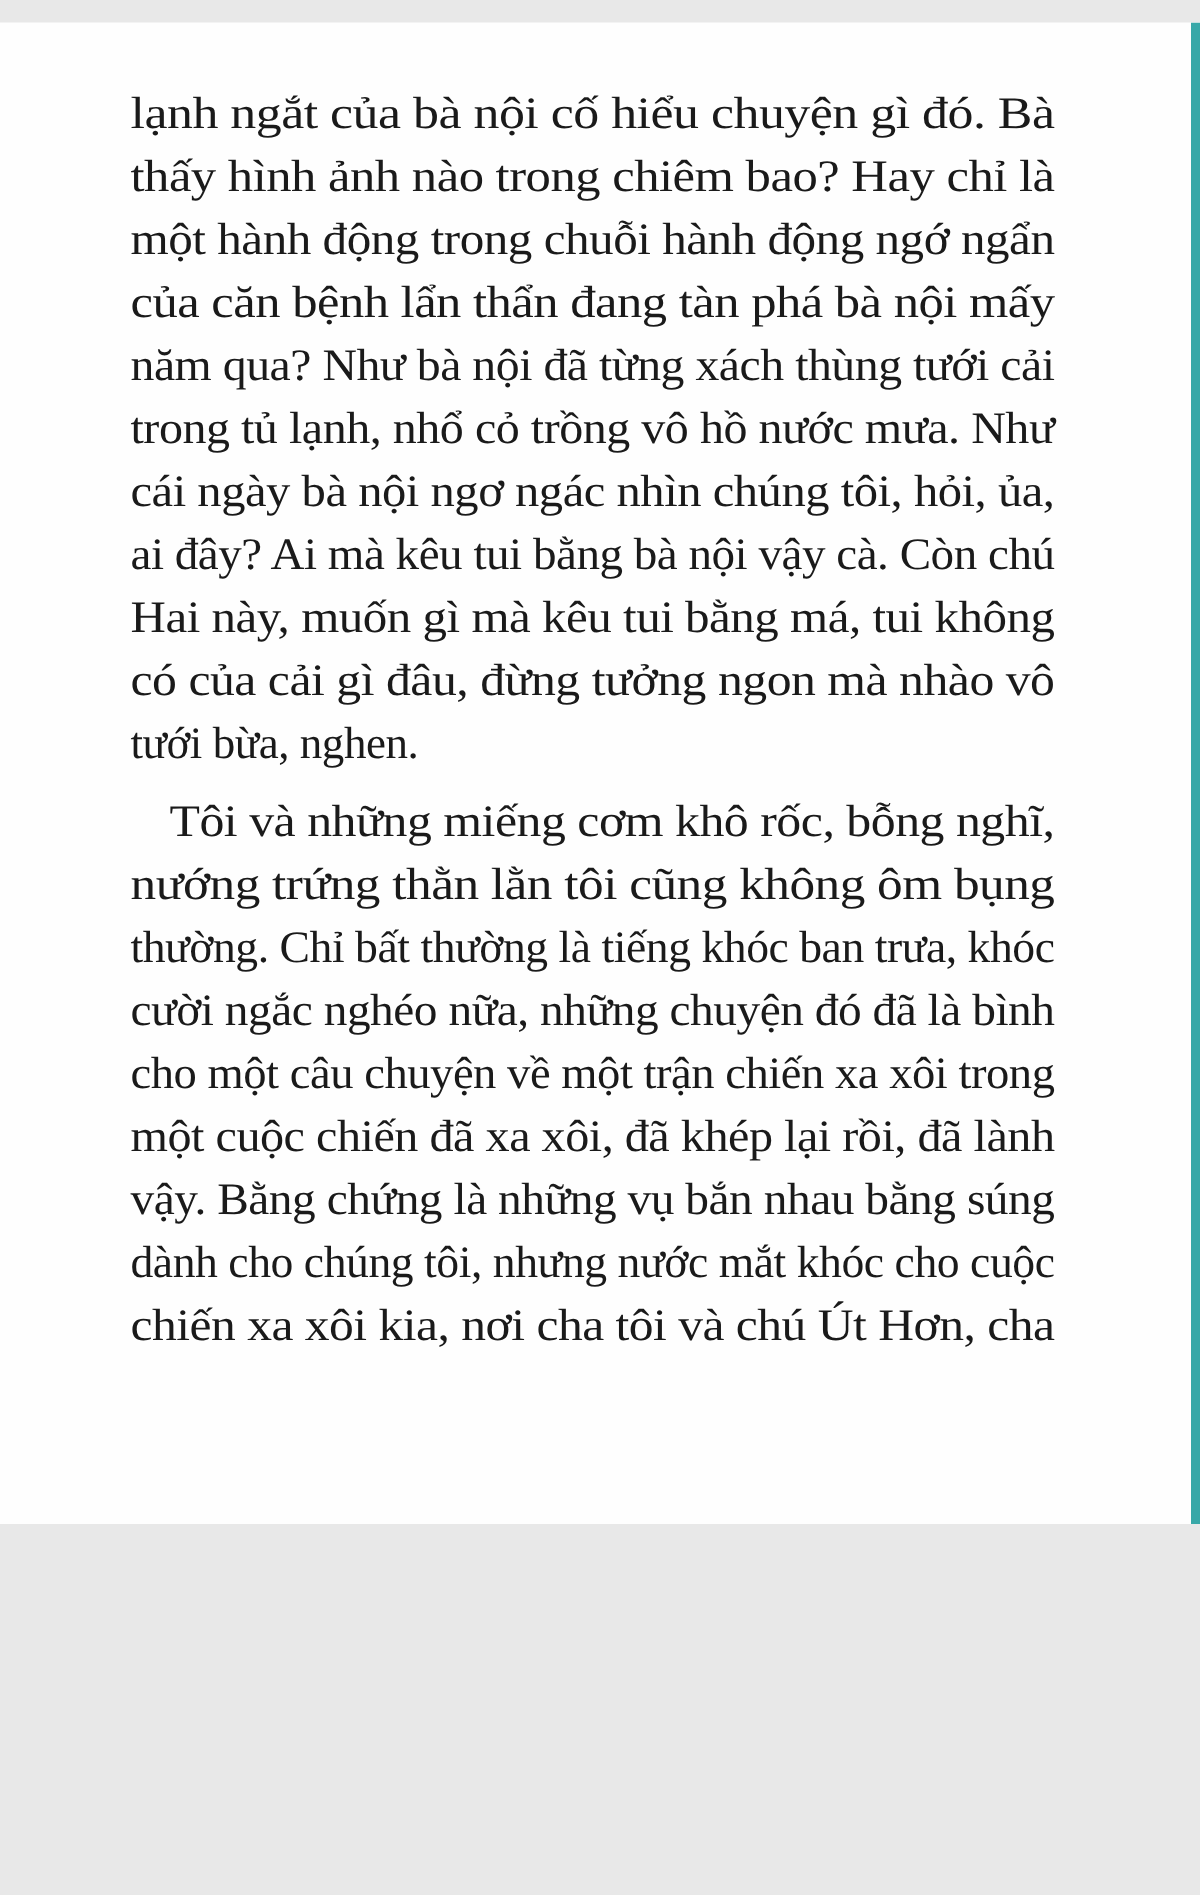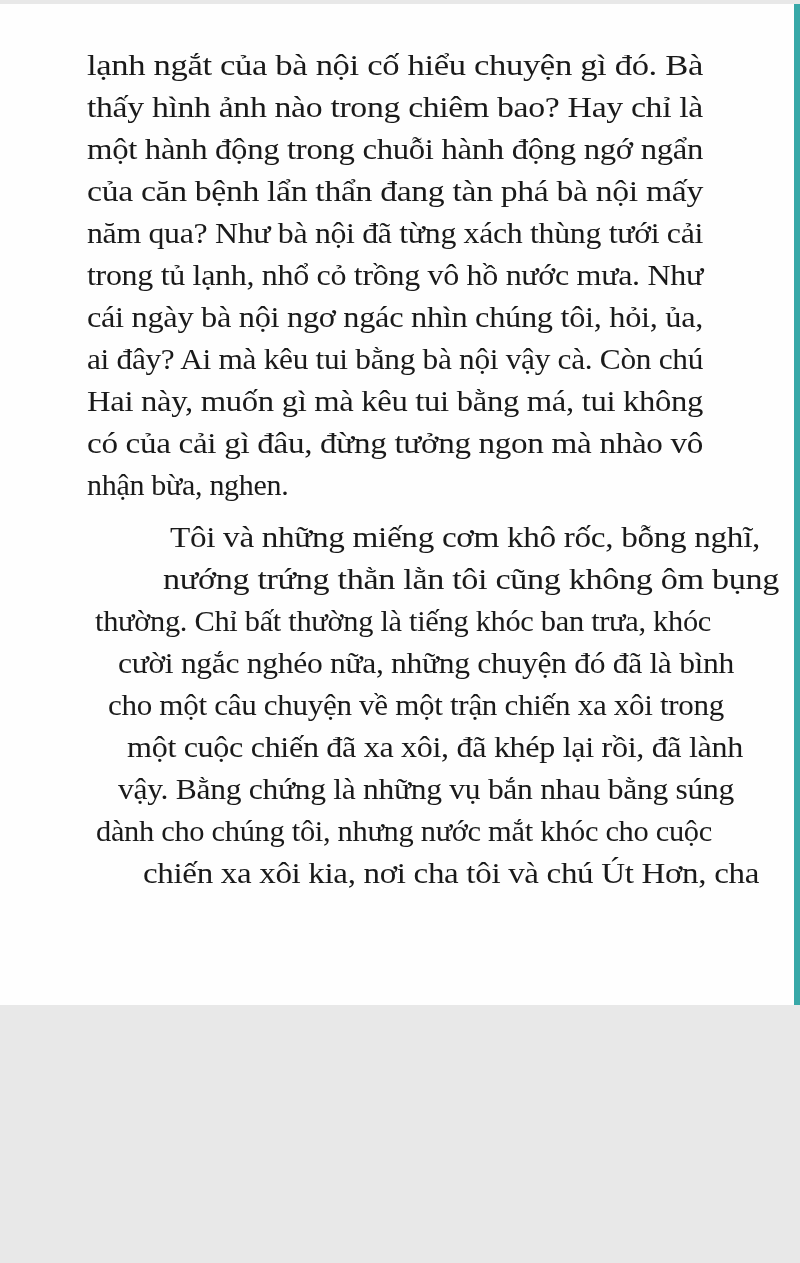--- a/index.html
+++ b/index.html
@@ -4,30 +4,30 @@
 <style>
   html, body { margin: 0; padding: 0; background: #e8e8e8; }
   .page {
     position: relative;
     width: 800px;
     height: 1001px;
     background: #fefefe;
     font-family: "Liberation Serif", serif;
     color: #1a1a1a;
     overflow: hidden;
-    margin: 4px auto;
+    margin: 15px auto;
   }
   .text-block {
     position: absolute;
     left: 87px;
     top: 40px;
     width: 616px;
   }
   .para { margin: 0; padding: 0; }
-  .para + .para { margin-top: 10px; text-align: right; }
+  .para + .para { margin-top: 10px; }
   .line {
     height: 42px;
     line-height: 42px;
     font-size: 30px;
     letter-spacing: -0.3px;
     white-space: nowrap;
     overflow: visible;
   }
   .line > span {
     display: inline-block;
@@ -64,21 +64,21 @@
         <div class="line"><span style="transform: scaleX(1.1539);">lạnh ngắt của bà nội cố hiểu chuyện gì đó. Bà</span></div>
         <div class="line"><span style="transform: scaleX(1.1258);">thấy hình ảnh nào trong chiêm bao? Hay chỉ là</span></div>
         <div class="line"><span style="transform: scaleX(1.0917);">một hành động trong chuỗi hành động ngớ ngẩn</span></div>
         <div class="line"><span style="transform: scaleX(1.1242);">của căn bệnh lẩn thẩn đang tàn phá bà nội mấy</span></div>
         <div class="line"><span style="transform: scaleX(1.0613);">năm qua? Như bà nội đã từng xách thùng tưới cải</span></div>
         <div class="line"><span style="transform: scaleX(1.0673);">trong tủ lạnh, nhổ cỏ trồng vô hồ nước mưa. Như</span></div>
         <div class="line"><span style="transform: scaleX(1.0803);">cái ngày bà nội ngơ ngác nhìn chúng tôi, hỏi, ủa,</span></div>
         <div class="line"><span style="transform: scaleX(1.0453);">ai đây? Ai mà kêu tui bằng bà nội vậy cà. Còn chú</span></div>
         <div class="line"><span style="transform: scaleX(1.0887);">Hai này, muốn gì mà kêu tui bằng má, tui không</span></div>
         <div class="line"><span style="transform: scaleX(1.1054);">có của cải gì đâu, đừng tưởng ngon mà nhào vô</span></div>
-        <div class="line no-justify"><span>nhận bừa, nghen.</span></div>
+        <div class="line no-justify"><span>tưới bừa, nghen.</span></div>
       </div>
     <div class="para indent">
         <div class="line"><span style="transform: scaleX(1.1074);">Tôi và những miếng cơm khô rốc, bỗng nghĩ,</span></div>
         <div class="line"><span style="transform: scaleX(1.1398);">nướng trứng thằn lằn tôi cũng không ôm bụng</span></div>
         <div class="line"><span style="transform: scaleX(1.0138);">thường. Chỉ bất thường là tiếng khóc ban trưa, khóc</span></div>
         <div class="line"><span style="transform: scaleX(1.0523);">cười ngắc nghéo nữa, những chuyện đó đã là bình</span></div>
         <div class="line"><span style="transform: scaleX(1.0351);">cho một câu chuyện về một trận chiến xa xôi trong</span></div>
         <div class="line"><span style="transform: scaleX(1.0701);">một cuộc chiến đã xa xôi, đã khép lại rồi, đã lành</span></div>
         <div class="line"><span style="transform: scaleX(1.053);">vậy. Bằng chứng là những vụ bắn nhau bằng súng</span></div>
         <div class="line"><span style="transform: scaleX(1.0145);">dành cho chúng tôi, nhưng nước mắt khóc cho cuộc</span></div>

